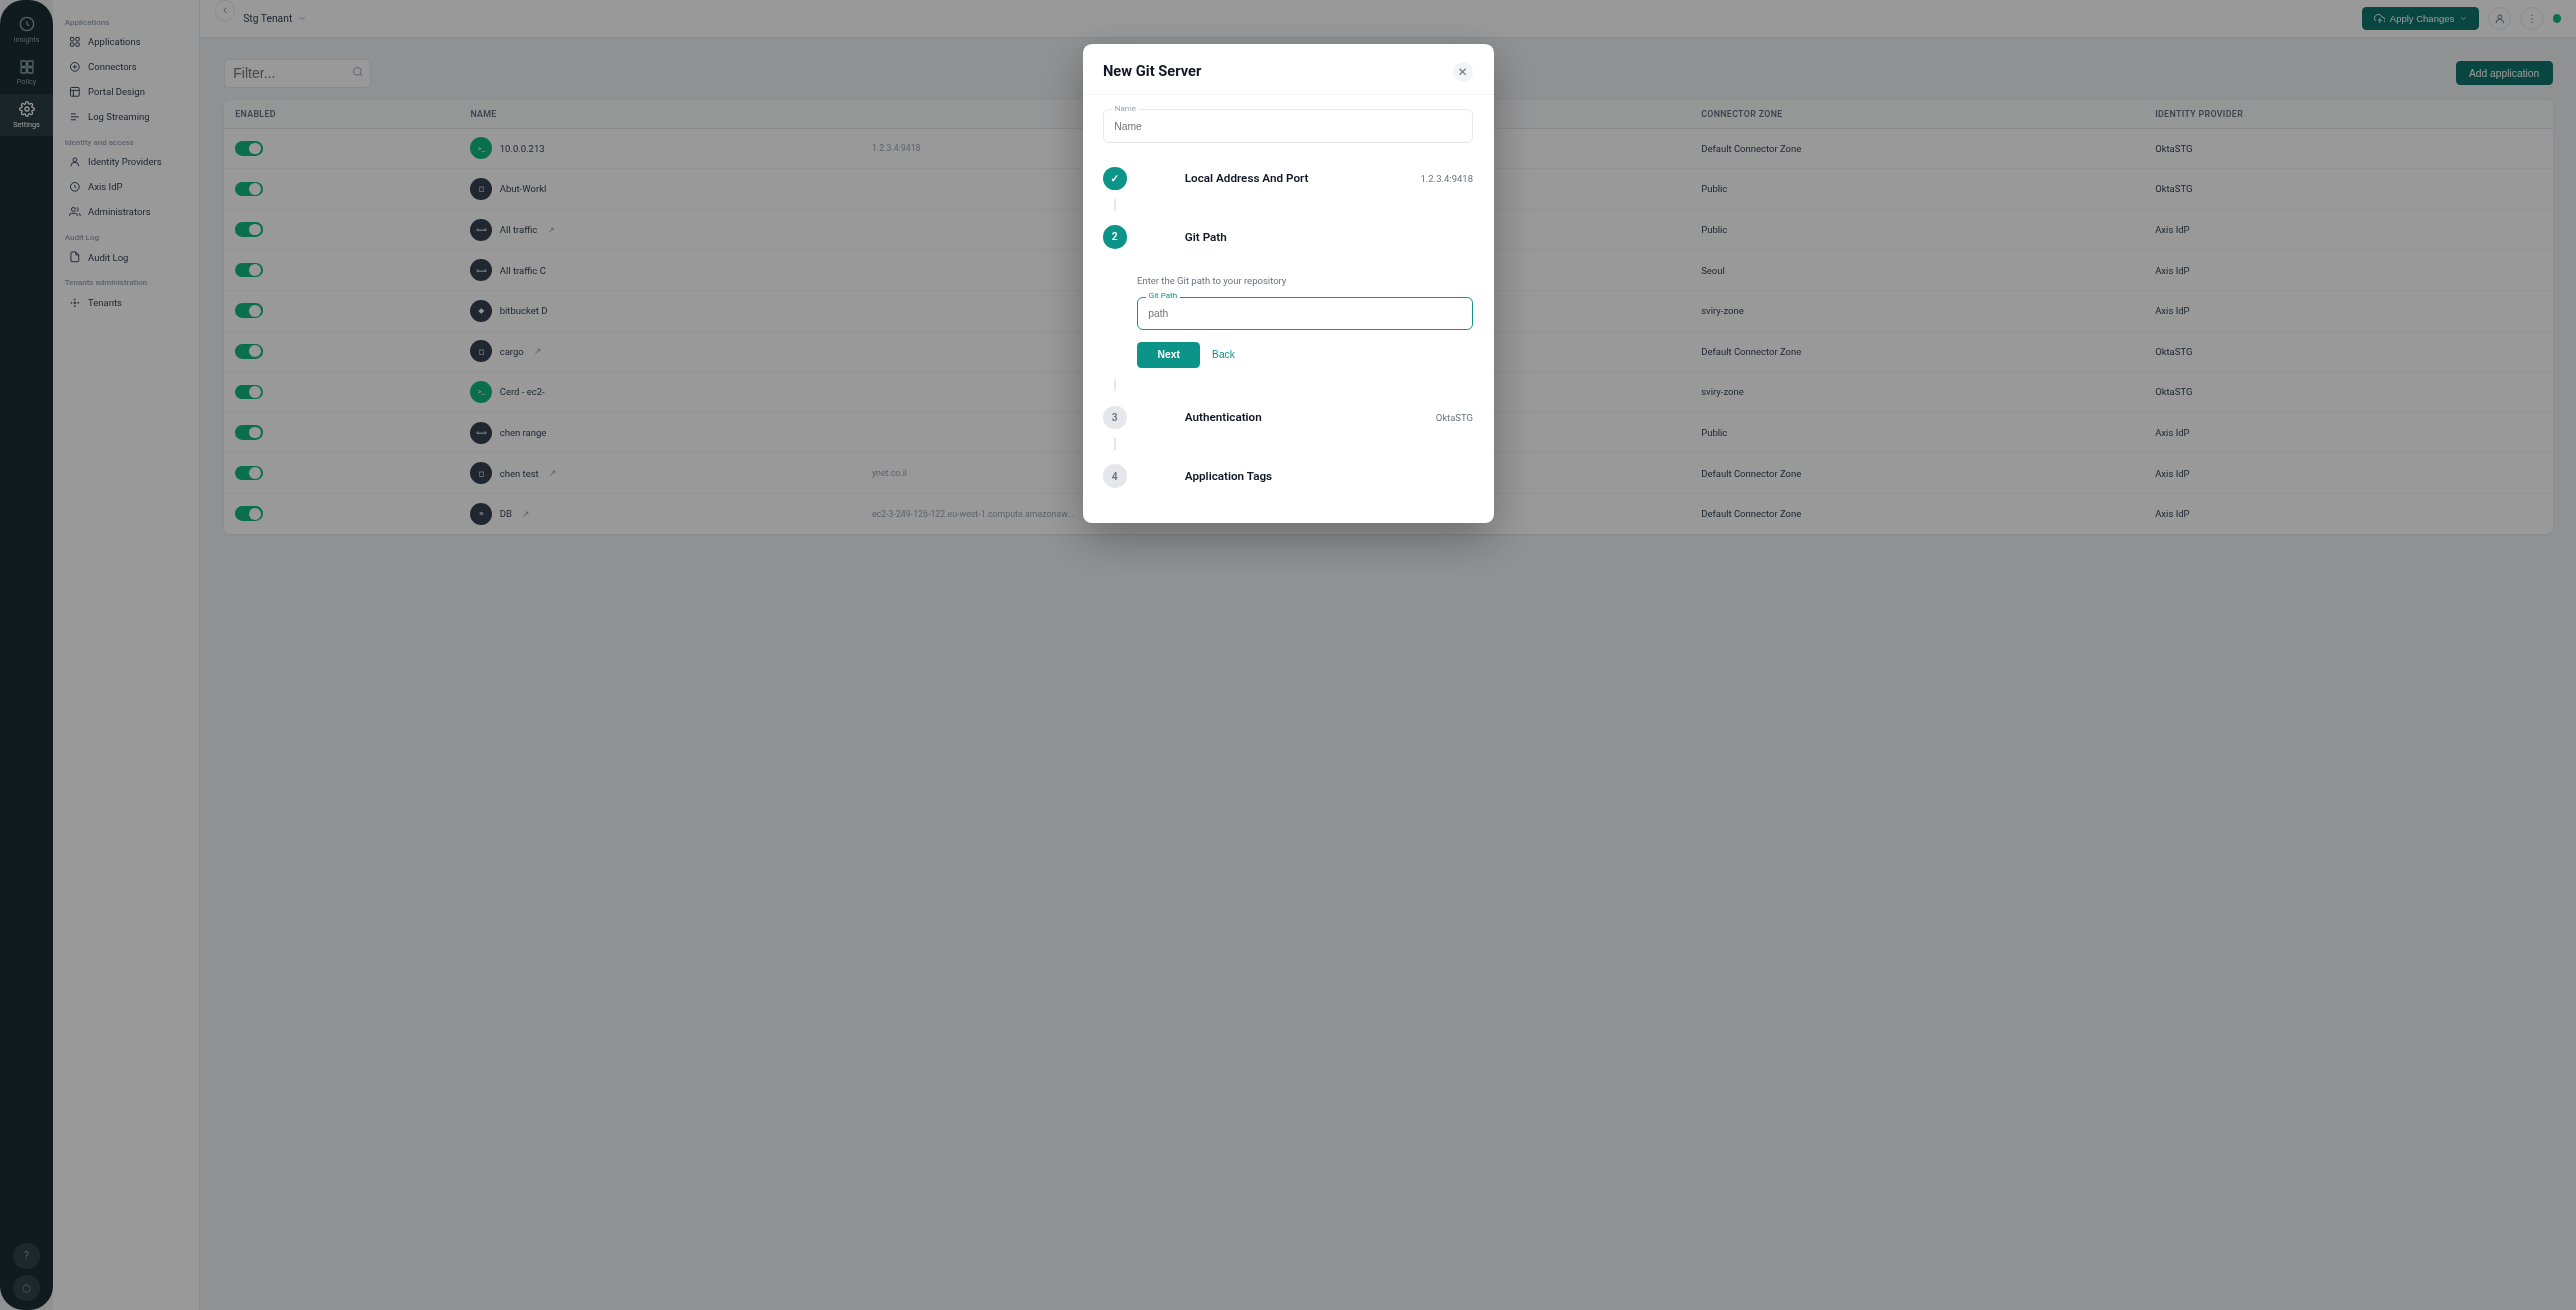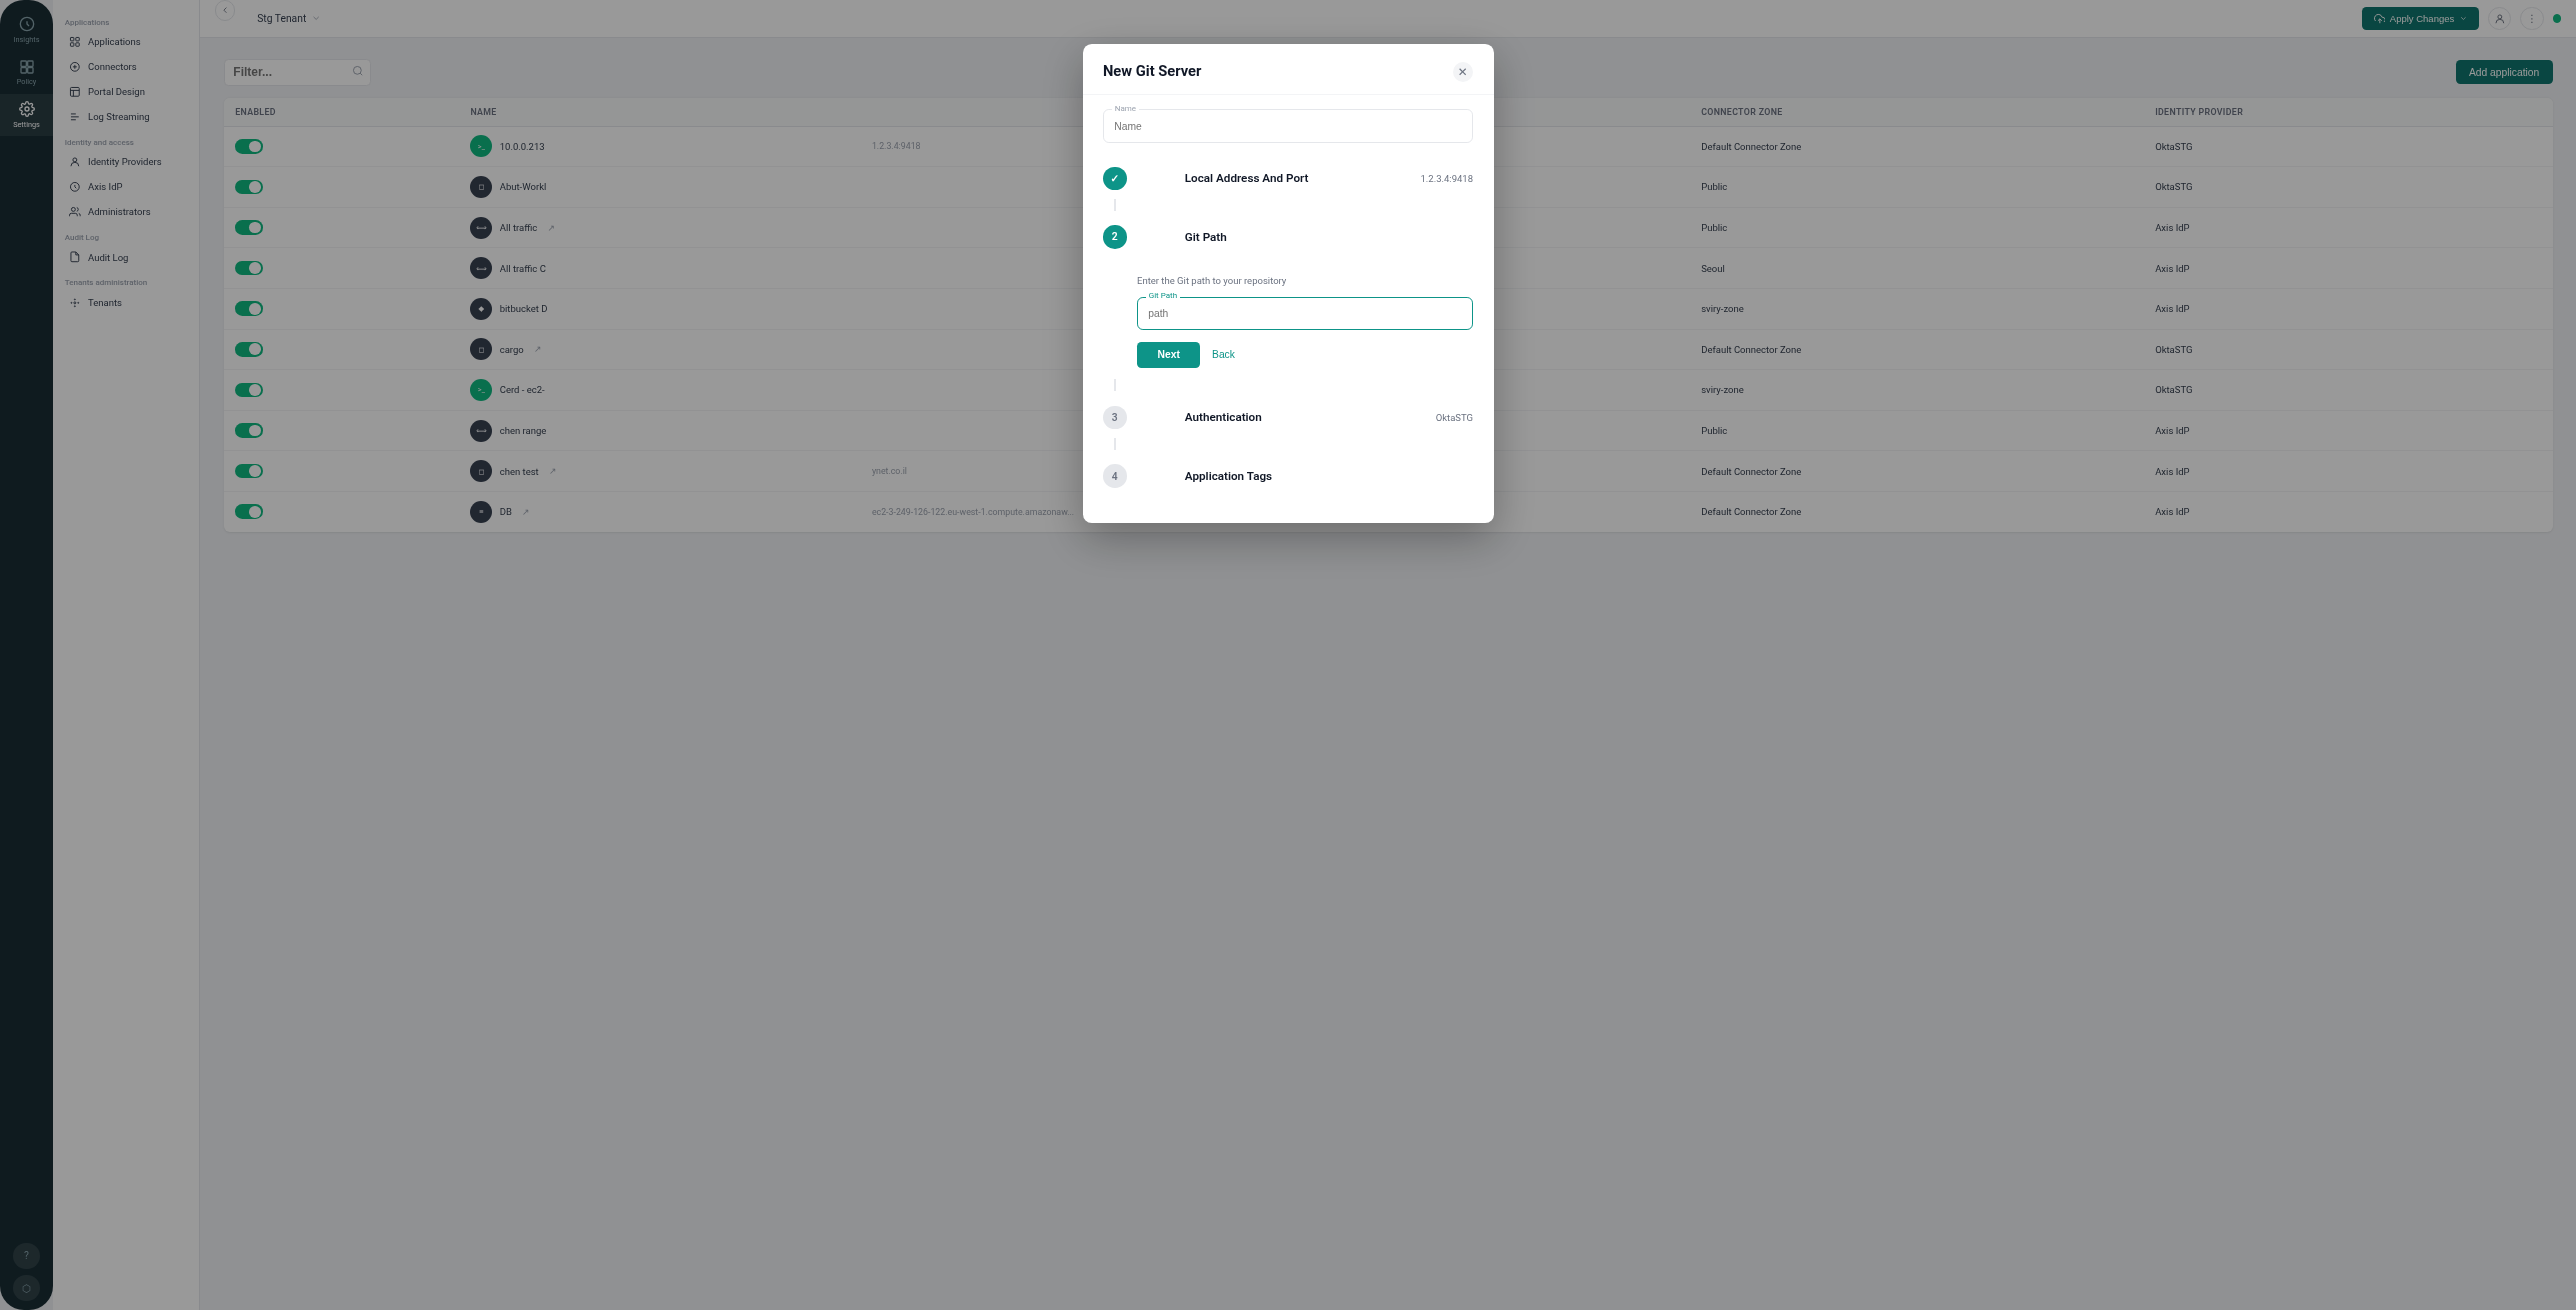--- a/index.html
+++ b/index.html
@@ -87,21 +87,21 @@
       overflow: hidden;
     }
 
     
     .topbar {
       background: #fff;
       border-bottom: 0.7px solid #e5e7eb;
       height: 38px;
       display: flex;
       padding: 0 14.7px;
-      gap: 22px;
+      gap: 8px;
     }
     .topbar-back {
       width: 20.5px; height: 20.5px;
       border-radius: 50%;
       border: 0.7px solid #e5e7eb;
       display: flex; align-items: center; justify-content: center;
       cursor: pointer;
       color: #6b7280;
     }
     .tenant-selector {
@@ -165,25 +165,24 @@
     }
     .search-input-wrap {
       position: relative;
       display: flex;
       align-items: center;
     }
     .search-input {
       border: 0.7px solid #e5e7eb;
       border-radius: 4.4px;
       padding: 5.9px 26.4px 5.9px 8.8px;
-      font-size: 12px;
+      font-size: 14px;
       color: #374151;
       width: 147px;
       outline: none;
-      font-weight: bold;
     }
     .search-icon {
       position: absolute;
       right: 7.3px;
       color: #9ca3af;
     }
     .add-app-btn {
       margin-left: auto;
       background: #0f766e;
       color: #fff;

